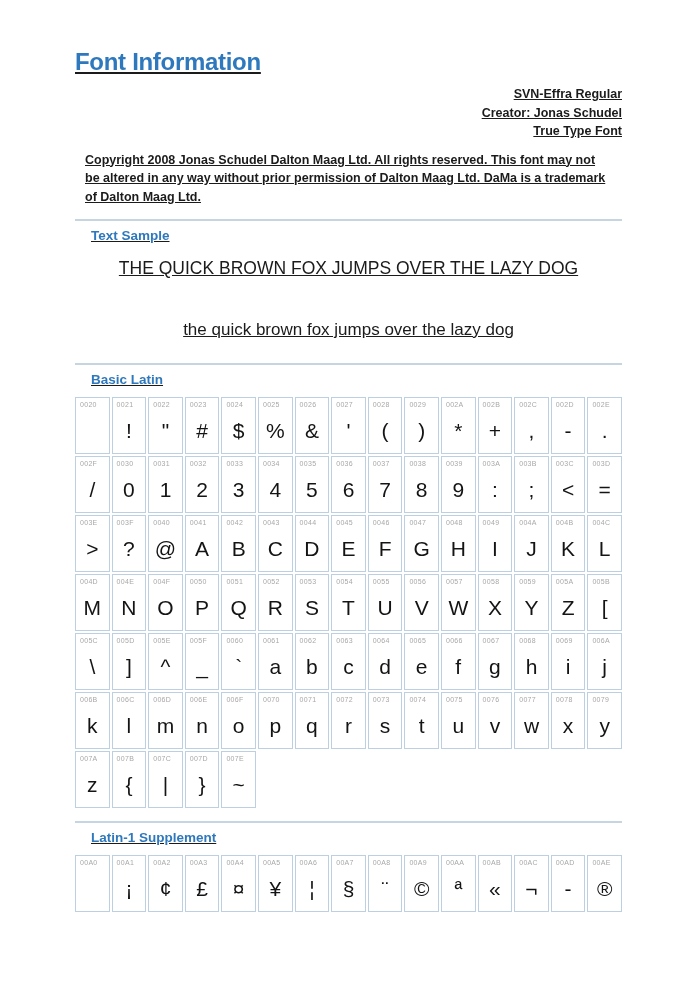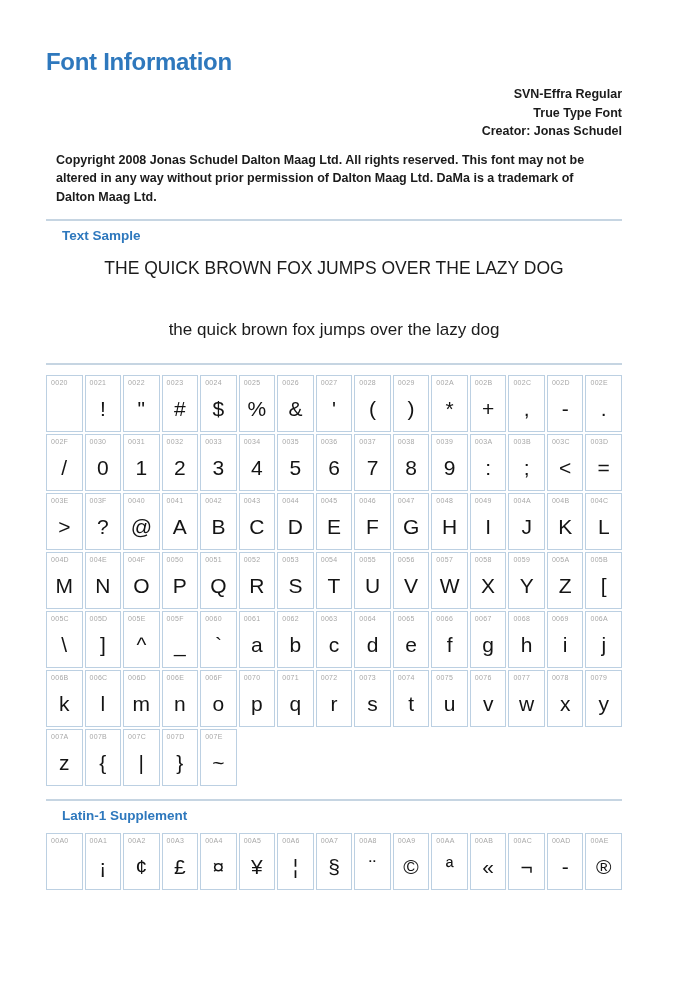--- a/index.html
+++ b/index.html
@@ -5,21 +5,22 @@
   html, body { margin: 0; padding: 0; }
   body {
     width: 696px;
     height: 985px;
     background: #ffffff;
     font-family: "Liberation Sans", sans-serif;
     color: #1b1b1b;
     overflow: hidden;
   }
   .content {
-    padding: 48px 74px 0 46px;
+    padding: 48px 74px 0 75px;
+    text-decoration: underline;
   }
   .page-title {
     font-size: 24px;
     font-weight: bold;
     color: #2e78bd;
     margin: 0 0 9px 0;
     letter-spacing: -0.3px;
   }
   .detail {
     font-size: 12.5px;
@@ -91,30 +92,31 @@
   }
 </style>
 </head>
 <body>
 
 <div class="content">
 
   <h1 class="page-title">Font Information</h1>
 
   <p class="detail">SVN-Effra Regular</p>
+  <p class="detail">Creator: Jonas Schudel</p>
   <p class="detail">True Type Font</p>
-  <p class="detail">Creator: Jonas Schudel</p>
   <p class="copyright">Copyright 2008 Jonas Schudel Dalton Maag Ltd. All rights reserved. This font may not be altered in any way without prior permission of Dalton Maag Ltd. DaMa is a trademark of Dalton Maag Ltd.</p>
 
   <hr class="divider">
   <h2 class="section-heading">Text Sample</h2>
   <p class="sample-upper">THE QUICK BROWN FOX JUMPS OVER THE LAZY DOG</p>
   <p class="sample-lower">the quick brown fox jumps over the lazy dog</p>
 
   <hr class="divider">
+  <h2 class="section-heading">Basic Latin</h2>
   <div class="glyph-grid">
       <div class="cell">
         <span class="code">0020</span>
         <span class="glyph"></span>
       </div>
       <div class="cell">
         <span class="code">0021</span>
         <span class="glyph">!</span>
       </div>
       <div class="cell">

